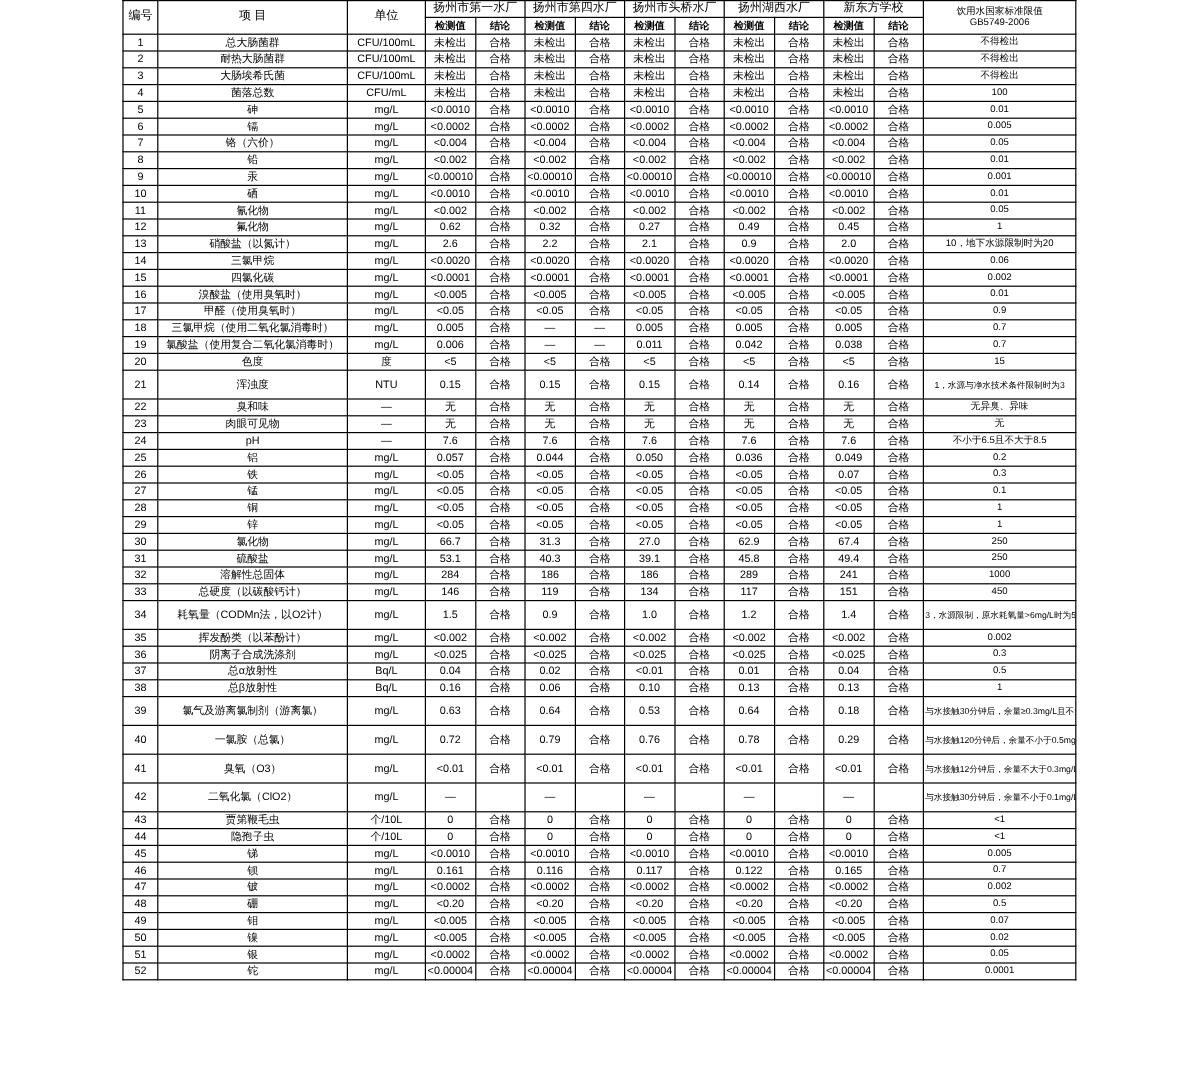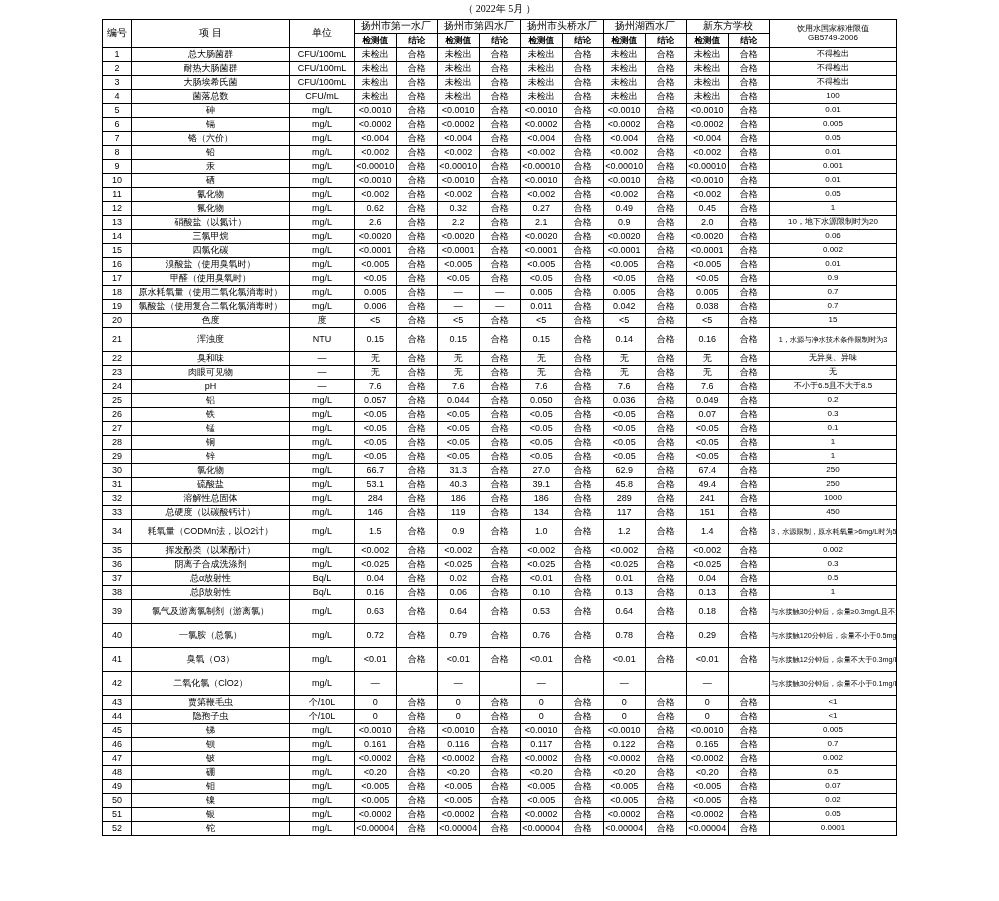--- a/index.html
+++ b/index.html
@@ -69,21 +69,20 @@
   .c-std { width: 124px; font-size: 8px; white-space: normal; line-height: 1.1; }
   td.item-cell { text-align: left; padding-left: 4px; }
   .std-small { font-size: 7.2px; white-space: normal; line-height: 1.12; }
   .tall2 { height: 24px; }
 </style>
 </head>
 <body>
 
 <div class="page">
 
-  <div class="subtitle">（ 2022年 5月 ）</div>
 
   <table class="report">
     <thead>
       <tr>
         <th class="c-no hdr" rowspan="2">编号</th>
         <th class="c-item hdr" rowspan="2" style="text-align:center;">项        目</th>
         <th class="c-unit hdr" rowspan="2">单位</th>
         <th class="hdr" colspan="2">扬州市第一水厂</th>
         <th class="hdr" colspan="2">扬州市第四水厂</th>
         <th class="hdr" colspan="2">扬州市头桥水厂</th>
@@ -375,21 +374,21 @@
           <td class="c-val">&lt;0.05</td>
           <td class="c-res">合格</td>
           <td class="c-val">&lt;0.05</td>
           <td class="c-res">合格</td>
           <td class="c-val">&lt;0.05</td>
           <td class="c-res">合格</td>
           <td class="c-std">0.9</td>
         </tr>
         <tr>
           <td class="c-no">18</td>
-          <td class="c-item item-cell">原水耗氧量（使用二氧化氯消毒时）</td>
+          <td class="c-item item-cell">三氯甲烷（使用二氧化氯消毒时）</td>
           <td class="c-unit">mg/L</td>
           <td class="c-val">0.005</td>
           <td class="c-res">合格</td>
           <td class="c-val">—</td>
           <td class="c-res">—</td>
           <td class="c-val">0.005</td>
           <td class="c-res">合格</td>
           <td class="c-val">0.005</td>
           <td class="c-res">合格</td>
           <td class="c-val">0.005</td>

